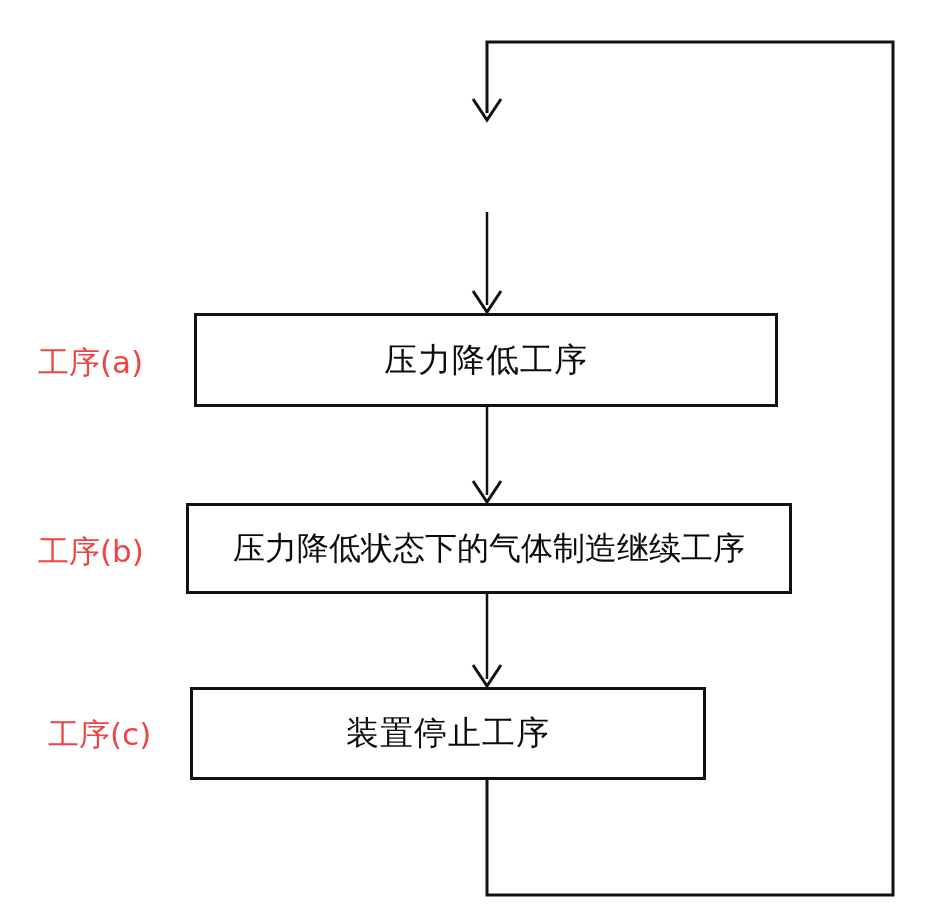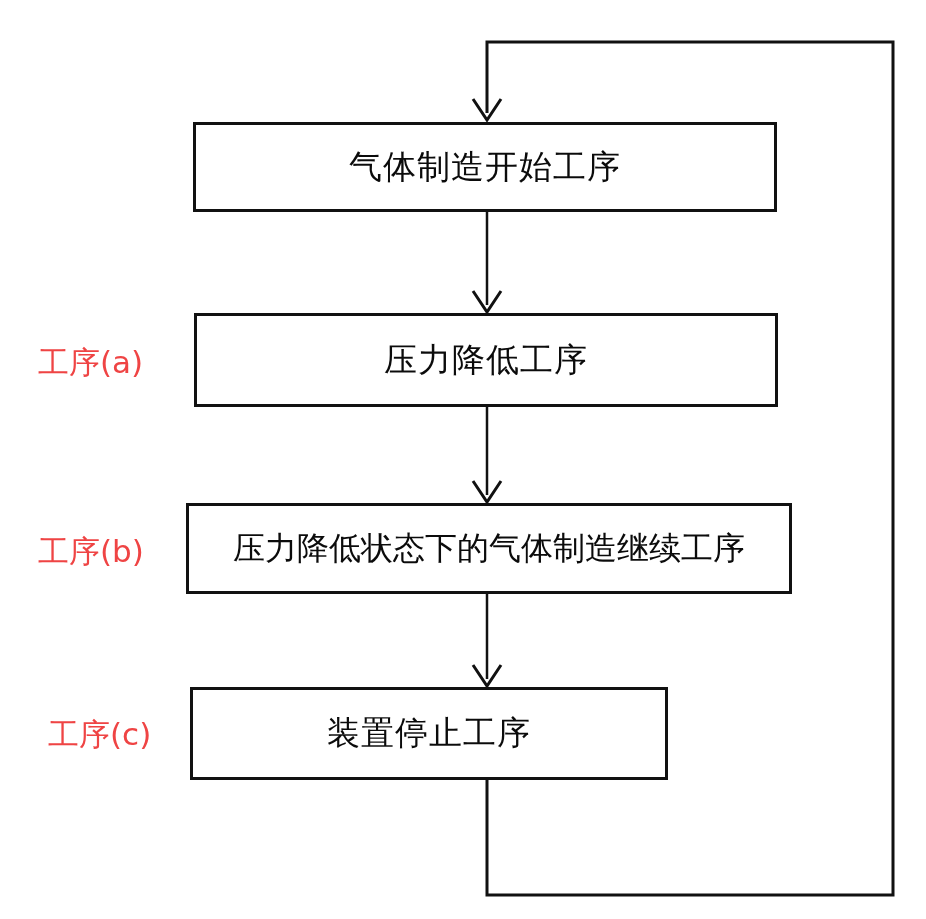--- a/index.html
+++ b/index.html
@@ -94,33 +94,30 @@
       <path class="wire-thin" d="M 487 407 L 487 495"></path>
       <path class="arrowhead" d="M 473 481 L 487 502 L 501 481"></path>
     </g>
 
     <g>
       <path class="wire-thin" d="M 487 594 L 487 679"></path>
       <path class="arrowhead" d="M 473 665 L 487 686 L 501 665"></path>
     </g>
   </svg>
 
-  <div class="pbox" style="left:193px; top:122px; width:584px; height:90px;">
-    <span class="pbox-label">气体制造开始工序</span>
-  </div>
 
   <div class="pbox" style="left:194px; top:313px; width:584px; height:94px;">
     <span class="pbox-label">压力降低工序</span>
   </div>
 
   <div class="pbox wide" style="left:186px; top:503px; width:606px; height:91px;">
     <span class="pbox-label">压力降低状态下的气体制造继续工序</span>
   </div>
 
-  <div class="pbox" style="left:190px; top:687px; width:478px; height:93px;">
+  <div class="pbox" style="left:190px; top:687px; width:516px; height:93px;">
     <span class="pbox-label">装置停止工序</span>
   </div>
 
   <div class="stage-label" style="left:38px; top:342px;">工序(a)</div>
 
   <div class="stage-label" style="left:38px; top:531px;">工序(b)</div>
 
   <div class="stage-label" style="left:48px; top:714px;">工序(c)</div>
 
 </div>

